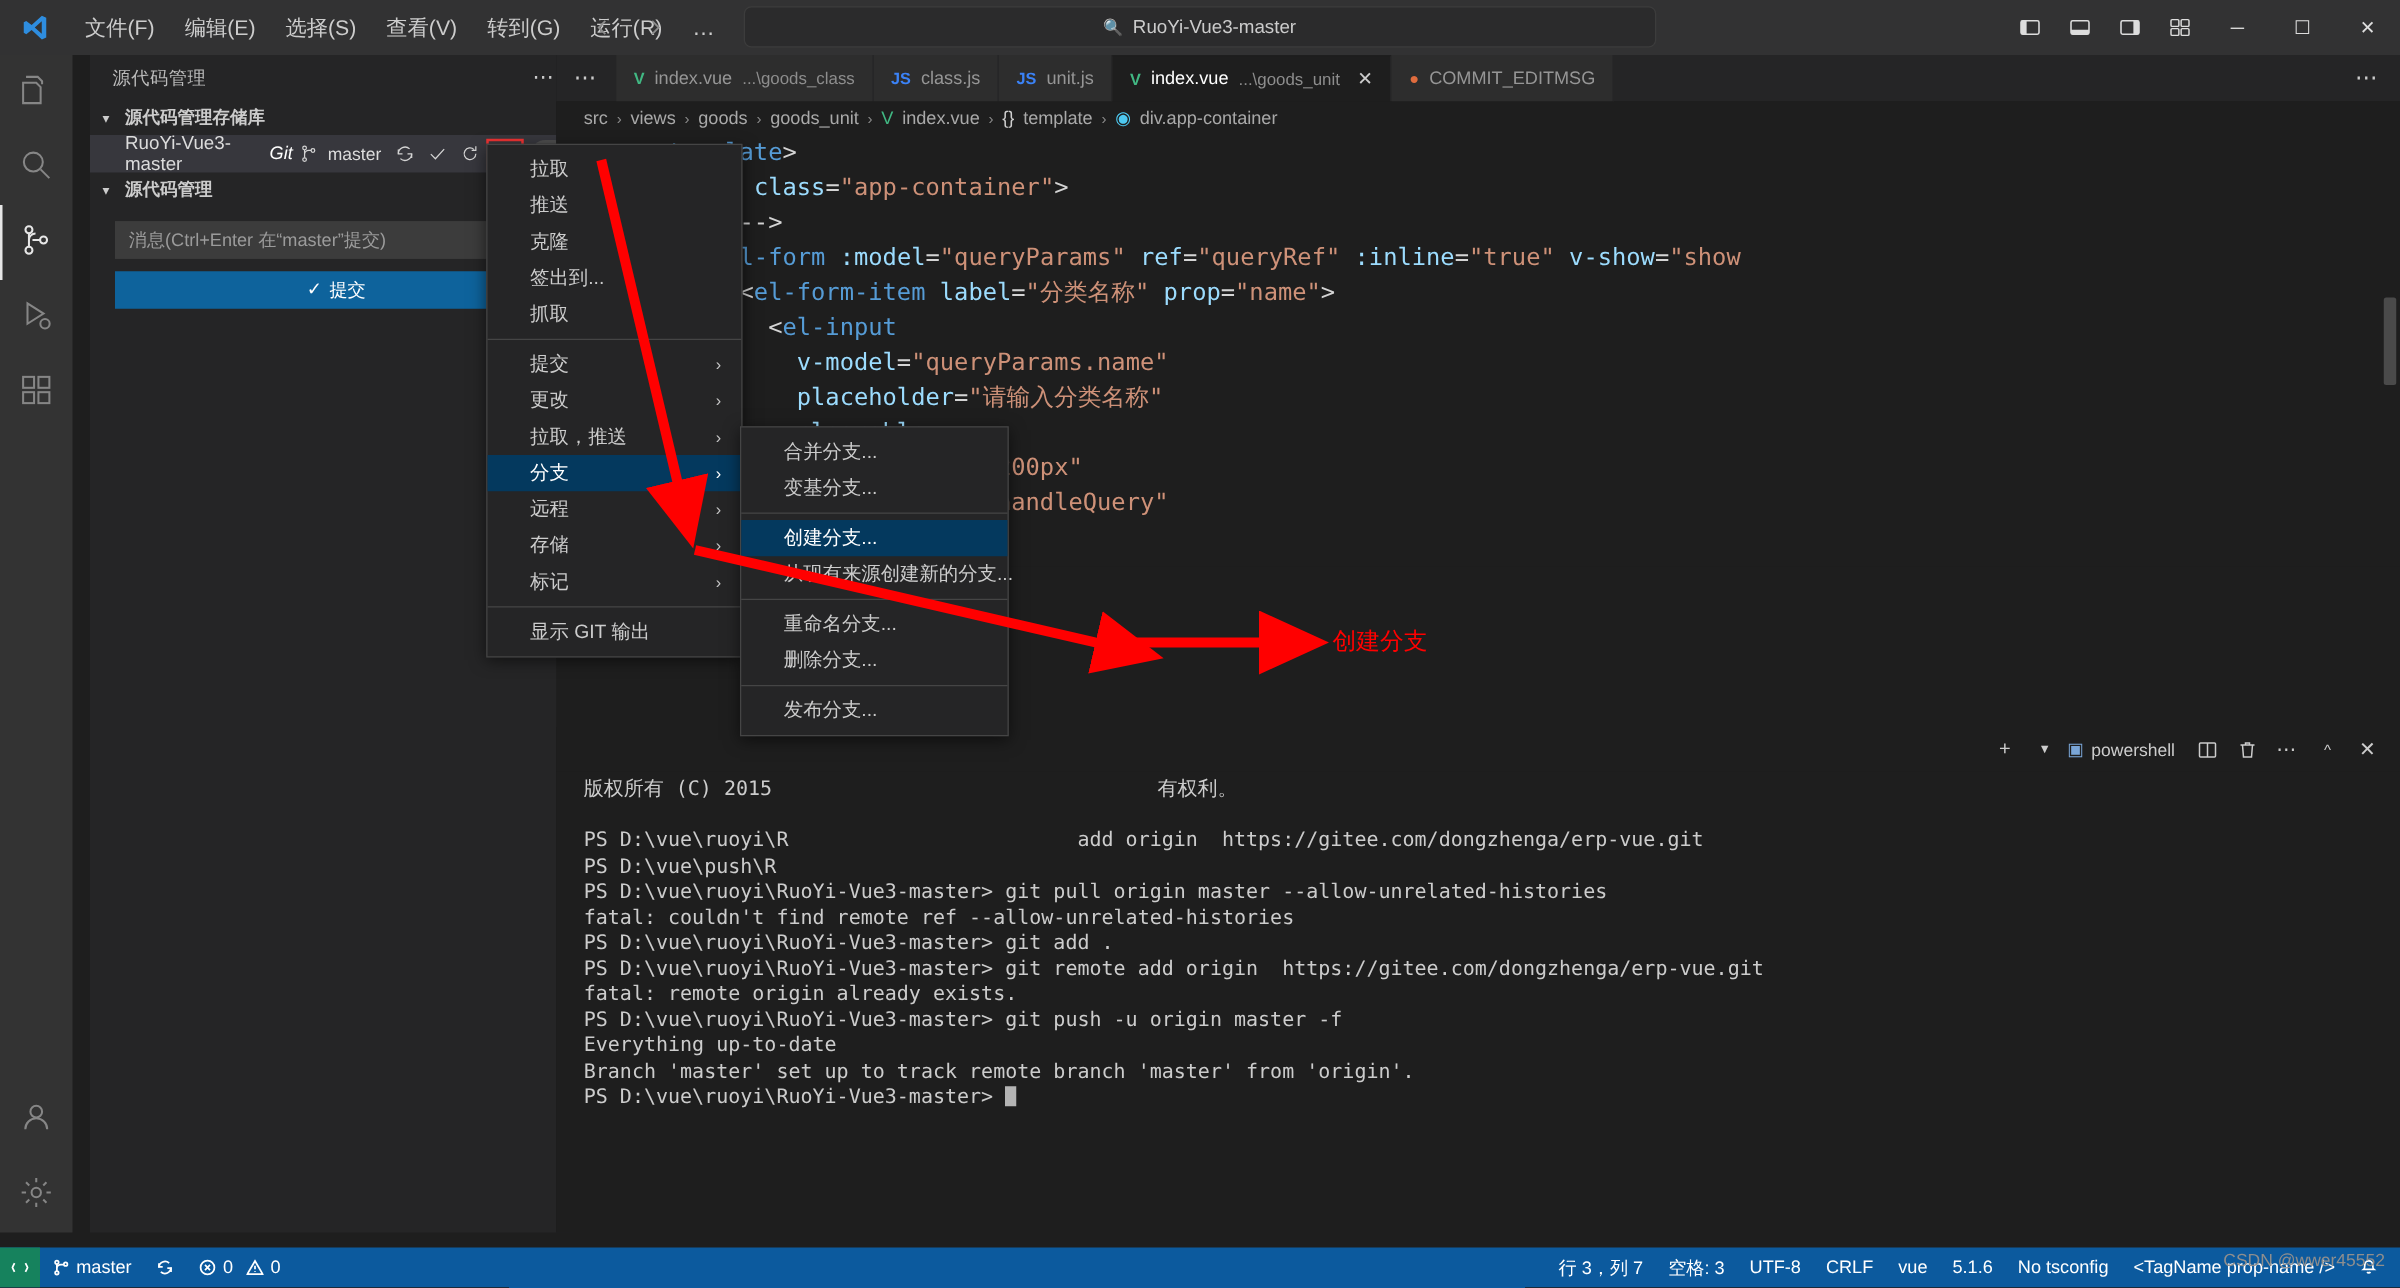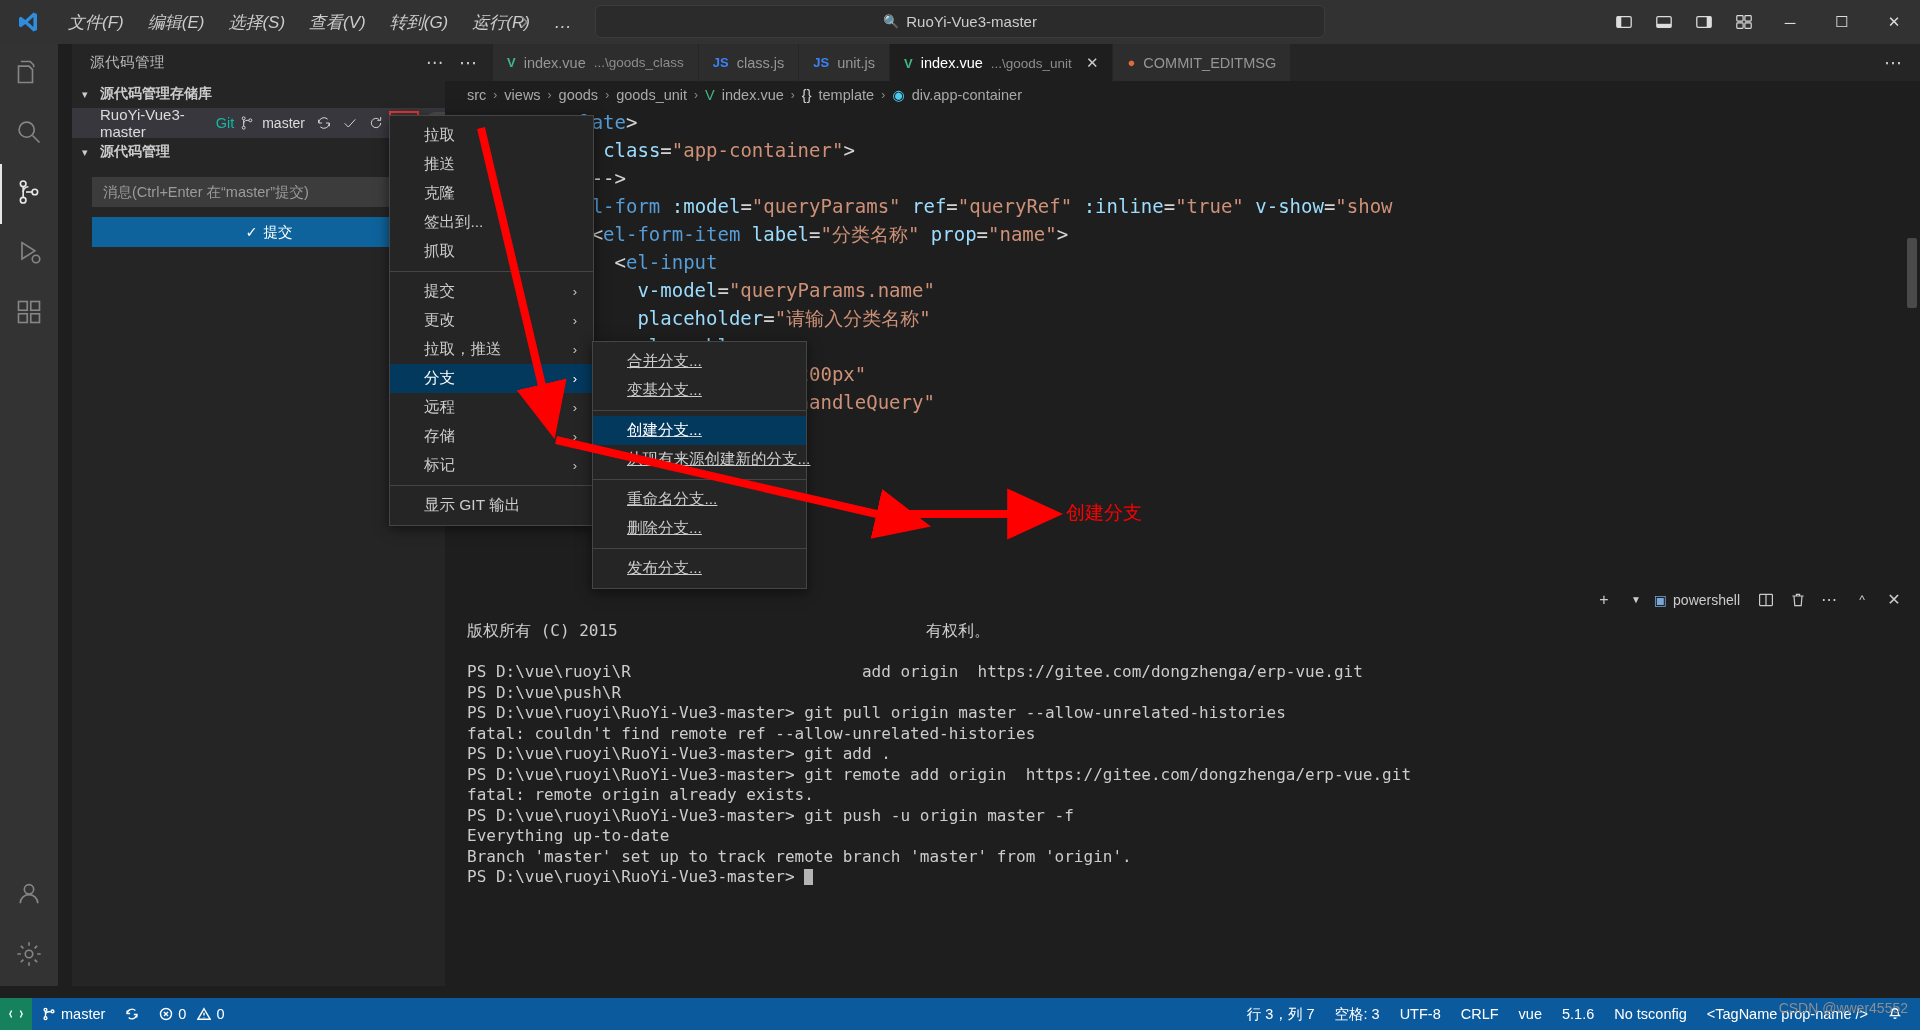--- a/index.html
+++ b/index.html
@@ -5,21 +5,21 @@
   * { box-sizing: border-box; margin:0; padding:0; }
   html,body{ width:1920px; height:1030px; overflow:hidden; background:#1e1e1e;
     font-family:"Liberation Sans","DejaVu Sans",sans-serif; }
   #app { position:relative; width:1920px; height:1030px; background:#1e1e1e; color:#ccc; }
 
   
   .titlebar{ position:absolute; left:0; top:0; width:1920px; height:44px; background:#323233;
     display:flex; align-items:center; }
   .vslogo{ width:56px; height:44px; display:flex; align-items:center; justify-content:center; }
   .vslogo svg{ width:24px;height:24px; }
-  .menus{ display:flex; align-items:center; gap:0px;font-style:italic; }
+  .menus{ display:flex; align-items:center; gap:0px; }
   .menu-item{ font-size:17px; color:#cccccc; padding:4px 12px; white-space:nowrap; cursor:default;}
   .menu-ellipsis{ font-size:18px; color:#ccc; padding:2px 12px; letter-spacing:2px;}
   .tbcenter{ position:absolute; left:50%; transform:translateX(-50%); top:5px;
     width:730px; height:33px; background:#2b2b2c; border:1px solid #3c3c3c; border-radius:6px;
     display:flex; align-items:center; justify-content:center; gap:7px; font-size:15px; color:#cccccc;}
   .tbcenter .sicon{ font-size:13px; color:#bbb;}
   .tbright{ position:absolute; right:0; top:0; height:44px; display:flex; align-items:center;}
   .layoutbtn{ width:40px;height:44px; display:flex;align-items:center;justify-content:center;}
   .layoutbtn svg{ width:18px; height:18px;}
   .winbtn{ width:52px; height:44px; display:flex;align-items:center;justify-content:center; font-size:15px; color:#ddd;}
@@ -36,21 +36,21 @@
   
   .sidebar{ position:absolute; left:72px; top:44px; width:387px; height:942px; background:#252526; }
   .sb-head{ height:36px; display:flex; align-items:center; padding:0 14px 0 18px; }
   .sb-title{ font-size:14.5px; color:#bbbbbb; letter-spacing:.5px;}
   .sb-head .dots{ margin-left:auto; color:#ccc; font-size:17px; letter-spacing:2px;}
   .sb-sec{ height:28px; display:flex; align-items:center; padding-left:10px; font-size:14px;
            font-weight:bold; color:#cccccc; }
   .chev{ display:inline-block; width:18px; font-size:11px; color:#ccc; }
   .repo-row{ height:30px; background:#37373d; display:flex; align-items:center; padding-left:28px;
              font-size:15px; color:#dcdcdc; }
-  .repo-row .gitlabel{ color:#14b8a6; margin-left:9px; font-size:14.5px;}
+  .repo-row .gitlabel{ color:#ffffff; margin-left:9px; font-size:14.5px;font-style:italic;}
   .repo-actions{ margin-left:auto; display:flex; align-items:center; gap:0px; padding-right:4px;}
   .ra{ width:26px;height:26px; display:flex;align-items:center;justify-content:center; color:#d4d4d4; font-size:15px;}
   .ra svg{width:16px;height:16px;stroke:#d4d4d4;fill:none;stroke-width:1.5;}
   .branchname{ font-size:14px; color:#dcdcdc; margin:0 6px 0 2px;}
   .ra.dots-hl{ border:2px solid #e33; width:30px; height:25px; }
   .badge0{ width:30px;height:22px; border-radius:11px; background:#4d4d4d; color:#fff;
            display:flex;align-items:center;justify-content:center; font-size:13px; margin-left:6px;}
   .msgbox{ margin:11px 13px 0 20px; height:30px; background:#3c3c3c; border:1px solid #3c3c3c;
            display:flex; align-items:center; padding-left:10px; color:#9b9b9b; font-size:14.5px;}
   .commitbtn{ margin:10px 13px 0 20px; height:30px; background:#0e639c; color:#fff;
@@ -102,21 +102,21 @@
   
   .ctxmenu{ position:absolute; background:#252526; border:1px solid #454545;
             box-shadow:0 3px 12px rgba(0,0,0,.55); padding:5px 0; z-index:60;}
   .ctxitem{ height:29px; display:flex; align-items:center; padding:0 16px 0 34px;
             font-size:15.5px; color:#cccccc; white-space:nowrap;}
   .ctxitem.sel{ background:#04395e; color:#ffffff; }
   .ctxitem .arrow{ margin-left:auto; padding-left:30px; font-size:13px; color:#c5c5c5;}
   .ctxitem.sel .arrow{color:#fff;}
   .ctxsep{ height:1px; background:#454545; margin:5px 0;}
   #menu1{ left:389px; top:115px; width:205px;}
-  #menu2{ left:592px; top:341px; width:215px;text-decoration:underline;}
+  #menu2{ left:592px; top:341px; width:215px;}
 
   
   .anno{ position:absolute; z-index:90; pointer-events:none;}
   .anno-text{ position:absolute; color:#ff0000; font-size:19px; z-index:91;
               font-family:"Liberation Sans","DejaVu Sans",sans-serif;}
 
   
   .winact{ position:absolute; right:88px; bottom:78px; color:#cfcfcf; z-index:5;}
   .winact .l1{ font-size:26px; color:#dcdcdc;}
   .winact .l2{ font-size:15px; color:#c2c2c2; margin-top:6px;}

